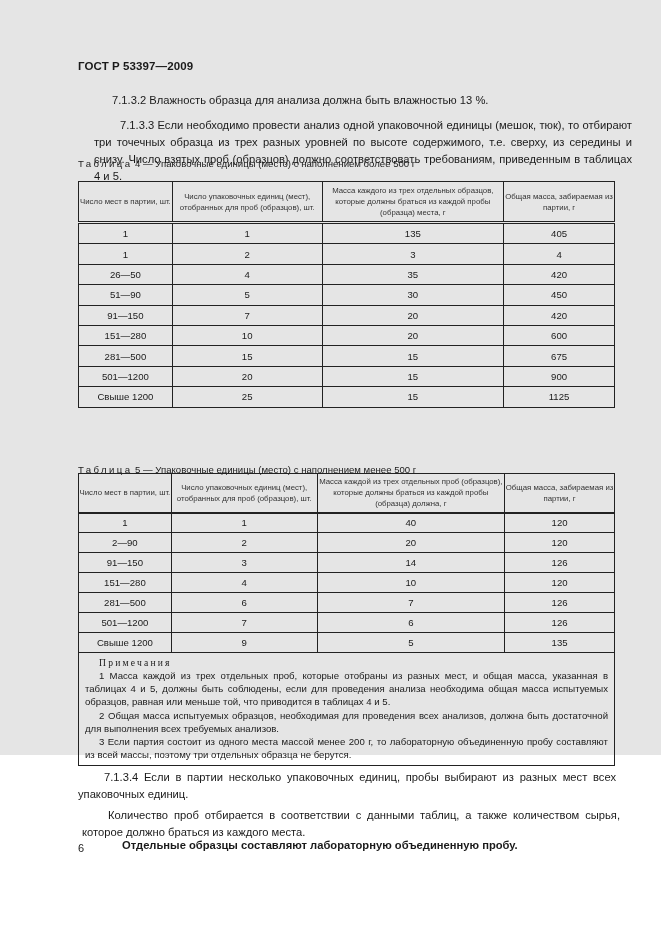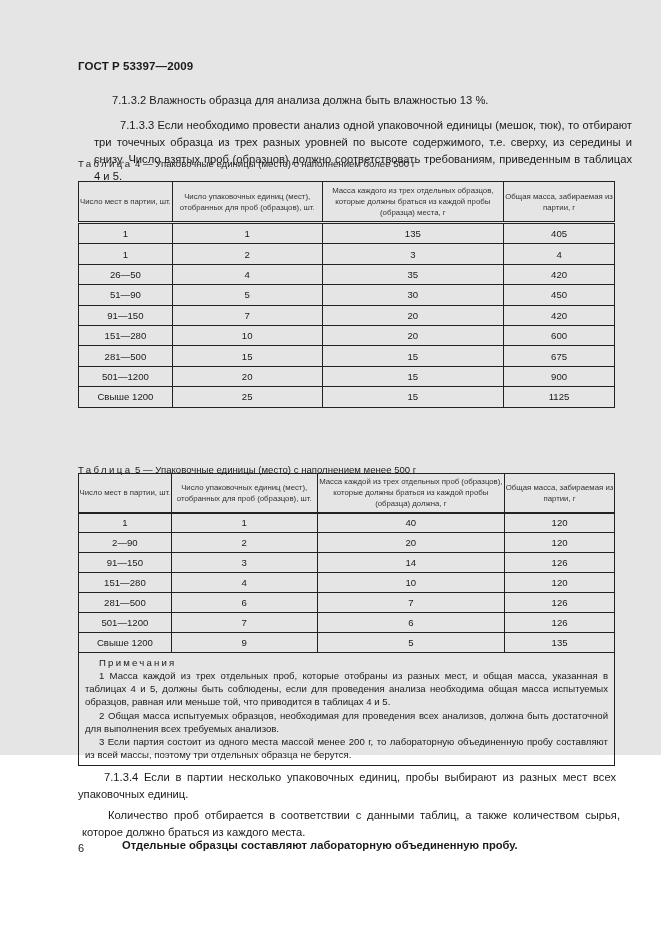--- a/index.html
+++ b/index.html
@@ -12,21 +12,21 @@
   .caption { position: absolute; left: 78px; font-size: 9.6px; }
   .caption .sp { letter-spacing: 2.4px; }
   table.t { position: absolute; left: 78px; width: 537px; border-collapse: collapse; font-size: 9.6px; }
   table.t td, table.t th { border: 1px solid #222; text-align: center; padding: 0; font-weight: normal; }
   table.t th { font-size: 7.8px; line-height: 11px; color: #333; vertical-align: middle; }
   table.t thead tr.hdr th { border-bottom: 3px double #222; }
   table.t5 thead tr.hdr th { border-bottom: 2.5px solid #222; }
   table.t td { height: 19.4px; }
   table.t5 td { height: 18.9px; }
   .notes-cell { text-align: left !important; padding: 3px 6px 4px 6px !important; font-size: 9.6px; line-height: 13.2px; }
-  .notes-title { letter-spacing: 2.2px; padding-left: 14px; }
+  .notes-title { letter-spacing: 2.2px; padding-left: 14px; font-family: Liberation Serif, serif; }
   .note { text-indent: 14px; text-align: justify; }
   .pagenum { position: absolute; left: 78px; top: 842px; font-size: 11px; }
 </style>
 </head>
 <body>
 
 <div class="page">
 
   <div class="header">ГОСТ Р 53397—2009</div>
 

